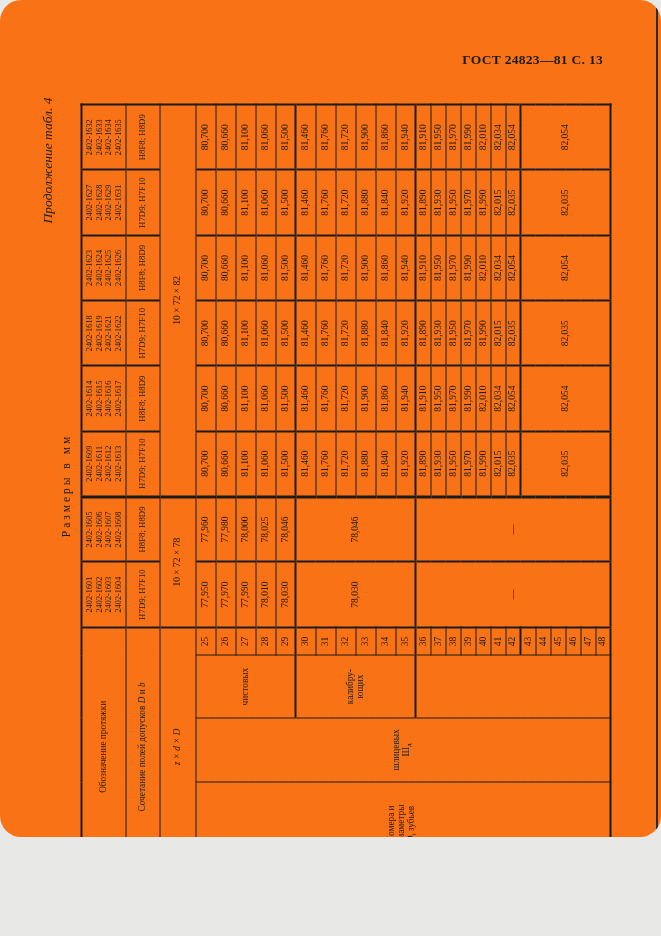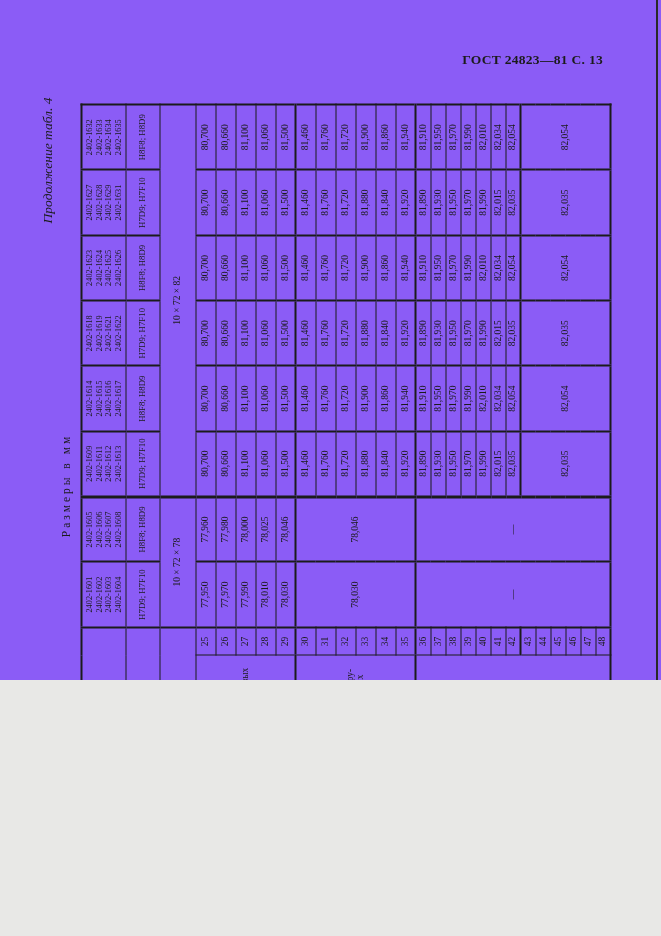--- a/index.html
+++ b/index.html
@@ -1,17 +1,17 @@
 <!DOCTYPE html>
 <html><head>
 <meta charset="utf-8">
 <style>
   html,body{margin:0;padding:0;background:#e8e8e6;}
-  #page{position:relative;width:661px;height:680px;background:#8b5cf6;overflow:hidden;
-        font-family:"Liberation Serif","DejaVu Serif",serif;color:#1b1b1b;}
+  #page{position:relative;width:661px;height:837px;background:#f97316;overflow:hidden;
+        font-family:"Liberation Serif","DejaVu Serif",serif;color:#1b1b1b;border-radius:21px;}
   #gost-head{position:absolute;top:52px;right:58px;font-size:13.5px;font-weight:bold;letter-spacing:.3px;}
   #edge-line{position:absolute;top:0;right:3px;width:2px;height:936px;background:#2a2a28;}
   
   #stage{position:absolute;left:-74px;top:197px;width:800px;height:577px;transform:rotate(-90deg);}
   #cont-note{font-style:italic;font-size:13.5px;text-align:right;padding:2px 12px 0 0;height:20px;}
   #units{font-size:11.5px;text-align:center;letter-spacing:3px;height:21px;}
   table{border-collapse:collapse;table-layout:fixed;width:764px;margin:0 auto;border:2px solid #1b1b1b;}
   th,td{border:1px solid #1b1b1b;padding:0;text-align:center;vertical-align:middle;
         font-weight:normal;overflow:hidden;line-height:1.05;}
   col.cA{width:84px}col.cB{width:64px}col.cC{width:62px}col.cD{width:28px}col.cG{width:65px}

